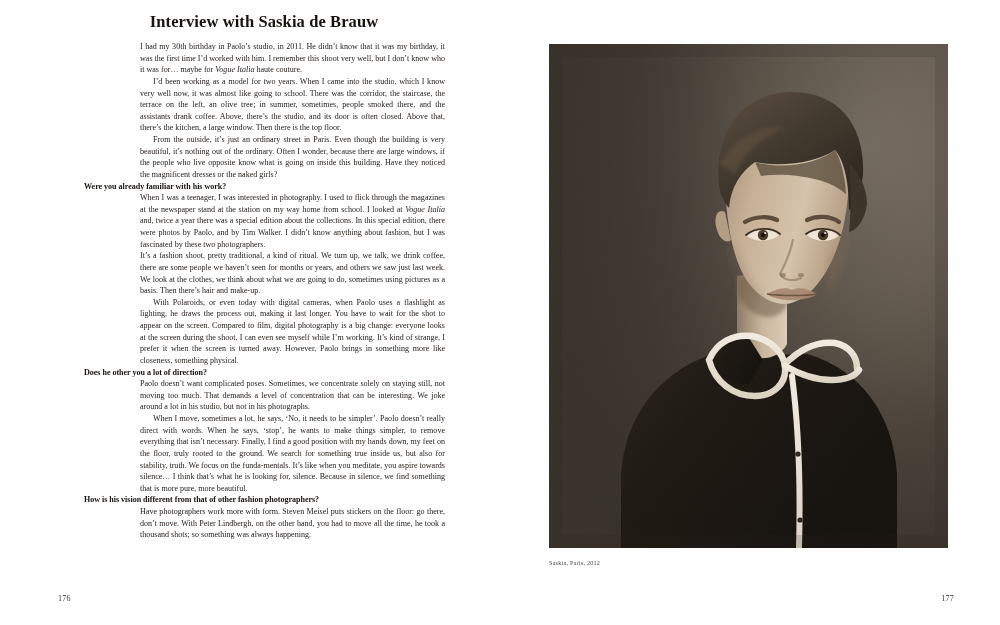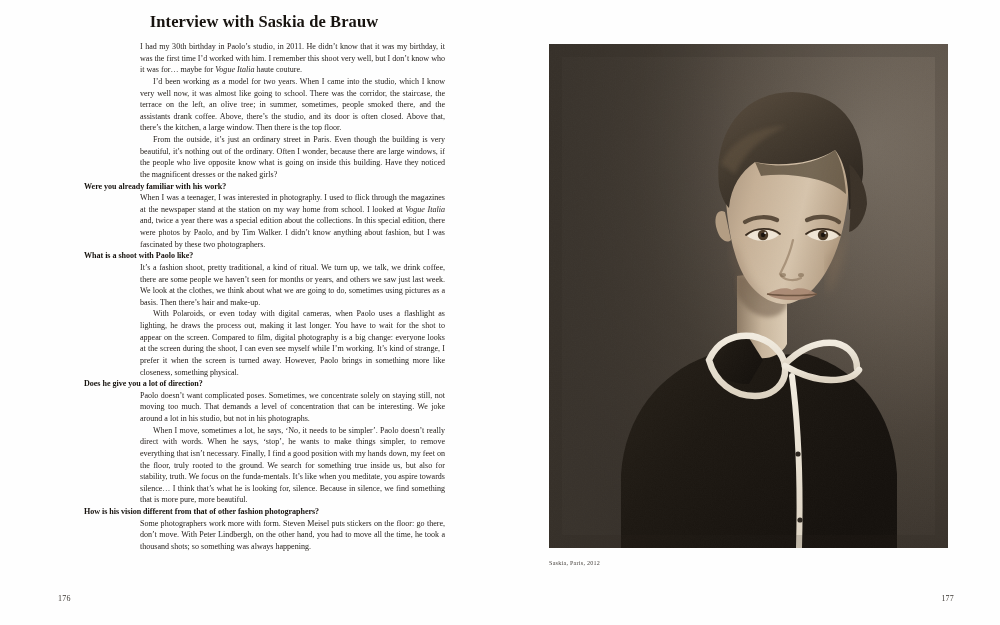--- a/index.html
+++ b/index.html
@@ -125,32 +125,31 @@
         <div class="qa-block">
           <p class="answer">I had my 30th birthday in Paolo’s studio, in 2011. He didn’t know that it was my birthday, it was the first time I’d worked with him. I remember this shoot very well, but I don’t know who it was for… maybe for <i>Vogue Italia</i> haute couture.</p>
           <p class="answer">I’d been working as a model for two years. When I came into the studio, which I know very well now, it was almost like going to school. There was the corridor, the staircase, the terrace on the left, an olive tree; in summer, sometimes, people smoked there, and the assistants drank coffee. Above, there’s the studio, and its door is often closed. Above that, there’s the kitchen, a large window. Then there is the top floor.</p>
           <p class="answer">From the outside, it’s just an ordinary street in Paris. Even though the building is very beautiful, it’s nothing out of the ordinary. Often I wonder, because there are large windows, if the people who live opposite know what is going on inside this building. Have they noticed the magnificent dresses or the naked girls?</p>
         </div>
         <div class="qa-block">
           <p class="question">Were you already familiar with his work?</p>
           <p class="answer">When I was a teenager, I was interested in photography. I used to flick through the magazines at the newspaper stand at the station on my way home from school. I looked at <i>Vogue Italia</i> and, twice a year there was a special edition about the collections. In this special edition, there were photos by Paolo, and by Tim Walker. I didn’t know anything about fashion, but I was fascinated by these two photographers.</p>
         </div>
         <div class="qa-block">
-          <p class="question">What is a shoot with Paolo like?</p>
           <p class="answer">It’s a fashion shoot, pretty traditional, a kind of ritual. We turn up, we talk, we drink coffee, there are some people we haven’t seen for months or years, and others we saw just last week. We look at the clothes, we think about what we are going to do, sometimes using pictures as a basis. Then there’s hair and make-up.</p>
           <p class="answer">With Polaroids, or even today with digital cameras, when Paolo uses a flashlight as lighting, he draws the process out, making it last longer. You have to wait for the shot to appear on the screen. Compared to film, digital photography is a big change: everyone looks at the screen during the shoot, I can even see myself while I’m working. It’s kind of strange, I prefer it when the screen is turned away. However, Paolo brings in something more like closeness, something physical.</p>
         </div>
         <div class="qa-block">
-          <p class="question">Does he give you a lot of direction?</p>
+          <p class="question">Does he other you a lot of direction?</p>
           <p class="answer">Paolo doesn’t want complicated poses. Sometimes, we concentrate solely on staying still, not moving too much. That demands a level of concentration that can be interesting. We joke around a lot in his studio, but not in his photographs.</p>
           <p class="answer">When I move, sometimes a lot, he says, ‘No, it needs to be simpler’. Paolo doesn’t really direct with words. When he says, ‘stop’, he wants to make things simpler, to remove everything that isn’t necessary. Finally, I find a good position with my hands down, my feet on the floor, truly rooted to the ground. We search for something true inside us, but also for stability, truth. We focus on the funda-mentals. It’s like when you meditate, you aspire towards silence… I think that’s what he is looking for, silence. Because in silence, we find something that is more pure, more beautiful.</p>
         </div>
         <div class="qa-block">
           <p class="question">How is his vision different from that of other fashion photographers?</p>
-          <p class="answer">Some photographers work more with form. Steven Meisel puts stickers on the floor: go there, don’t move. With Peter Lindbergh, on the other hand, you had to move all the time, he took a thousand shots; so something was always happening.</p>
+          <p class="answer">Have photographers work more with form. Steven Meisel puts stickers on the floor: go there, don’t move. With Peter Lindbergh, on the other hand, you had to move all the time, he took a thousand shots; so something was always happening.</p>
         </div>
       </div>
 
     <div class="folio folio-left">176</div>
   </div>
 
   <div class="page-right">
 
     <div class="photo-frame">
       <svg class="photo-svg" viewBox="0 0 399 504" preserveAspectRatio="none">

